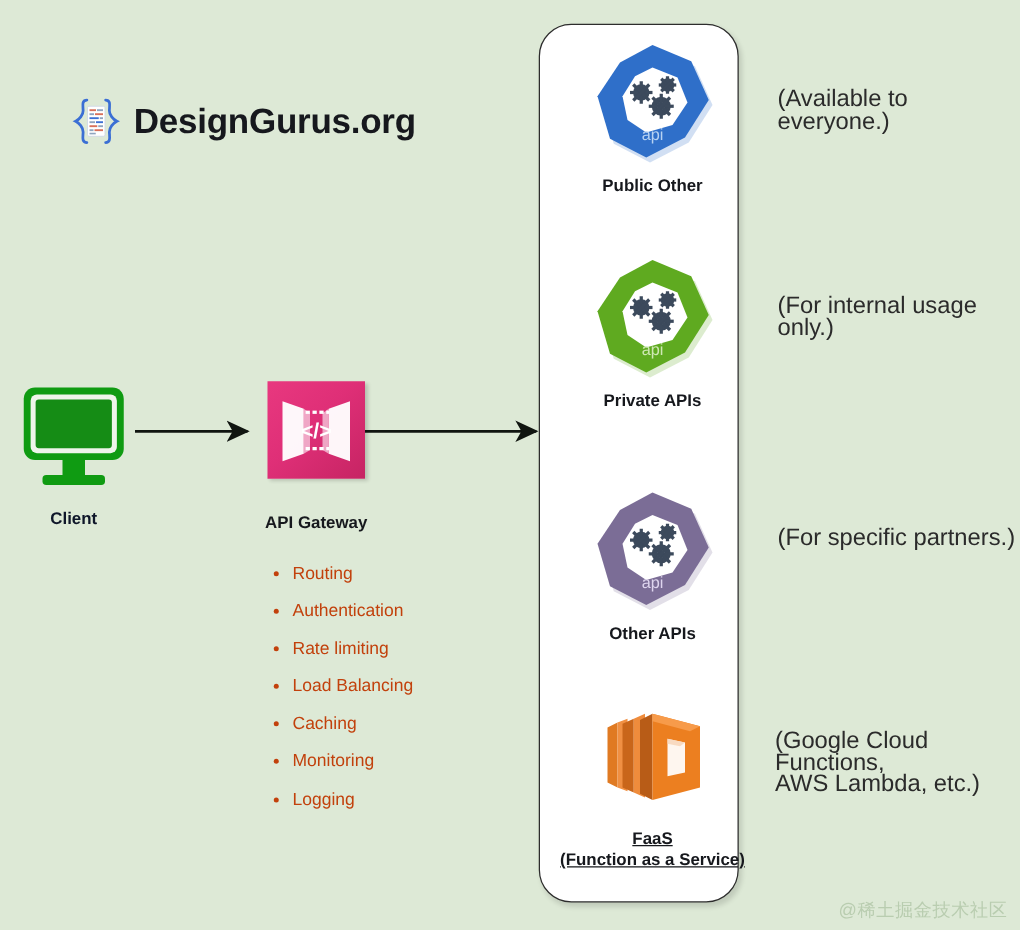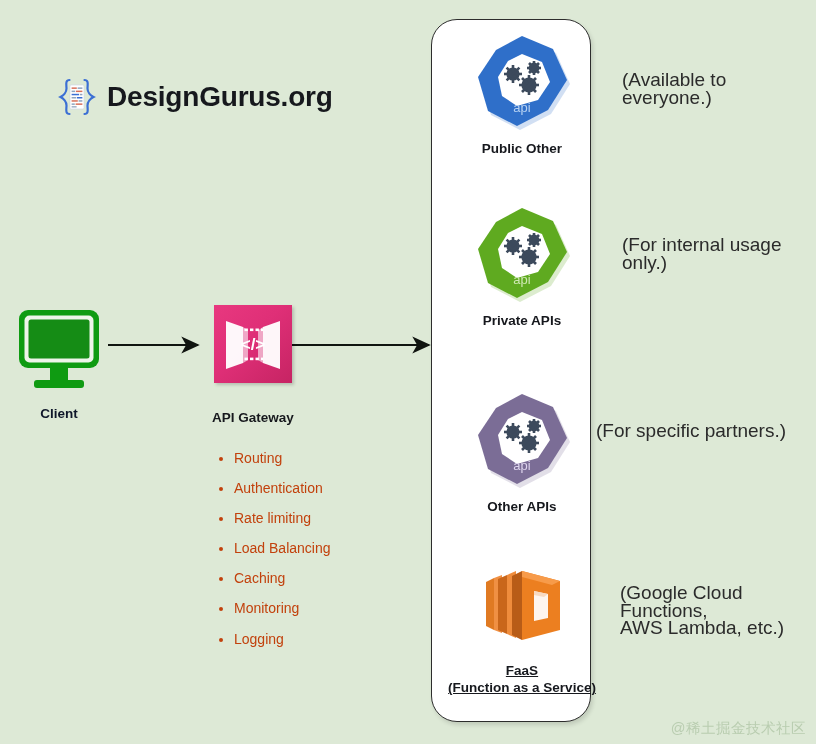--- a/index.html
+++ b/index.html
@@ -368,19 +368,19 @@
         </svg>
       </div>
       <div class="svc-label" style="white-space:pre-line;text-decoration:underline;">FaaS
 (Function as a Service)</div>
     </div>
 
   </div>
 
   <div class="note" style="left:622px; top:71px;">(Available to everyone.)</div>
   <div class="note" style="left:622px; top:236px;">(For internal usage only.)</div>
-  <div class="note" style="left:596px; top:422px;">(For specific partners.)</div>
+  <div class="note" style="left:622px; top:422px;">(For specific partners.)</div>
   <div class="note" style="left:620px; top:584px;">(Google Cloud Functions,
 AWS Lambda, etc.)</div>
 
   <div id="watermark">@稀土掘金技术社区</div>
 
 </div>
 
 </body></html>

